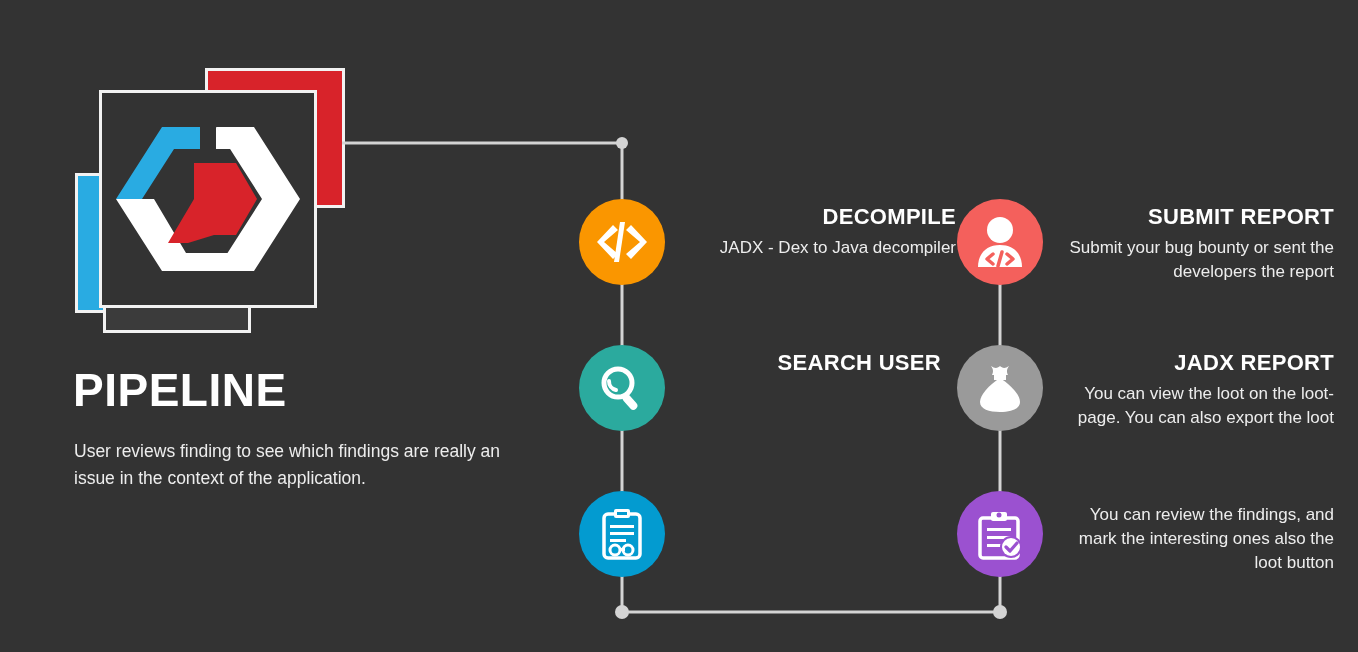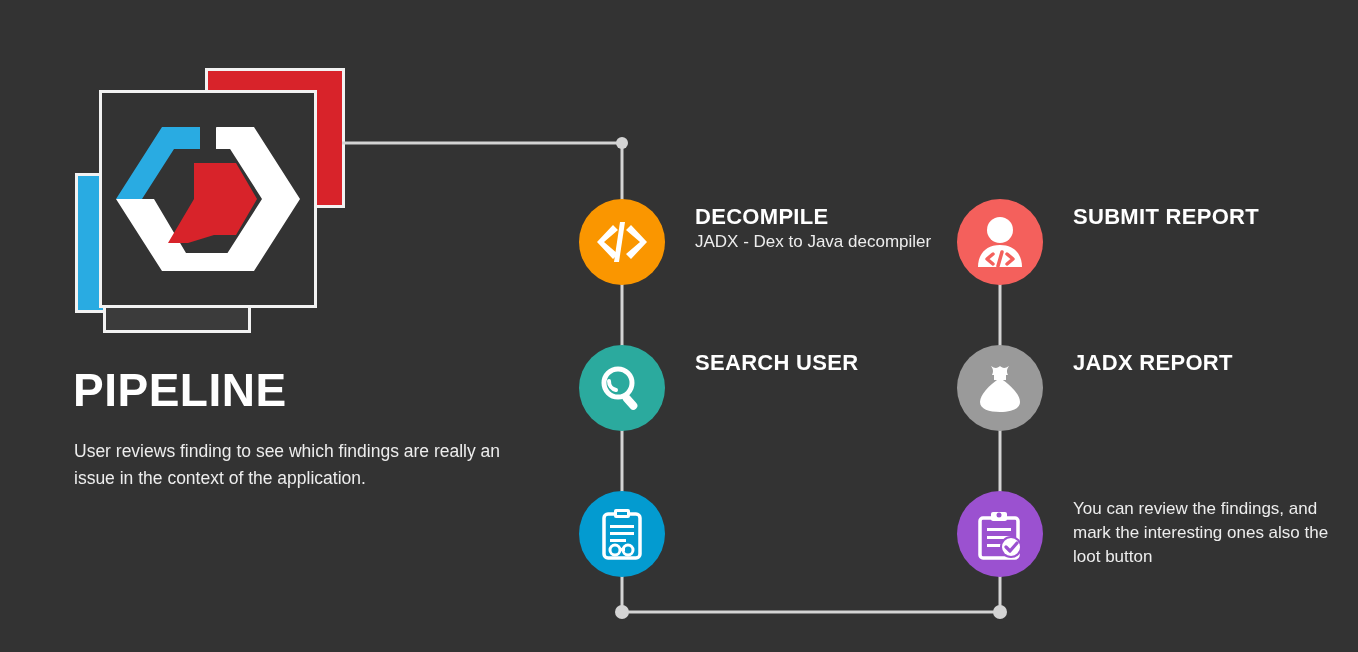--- a/index.html
+++ b/index.html
@@ -34,27 +34,27 @@
   
   #connectors{ position:absolute; left:0; top:0; width:1358px; height:652px; pointer-events:none; }
 
   
   .step{ position:absolute; }
   .step-badge{
     position:absolute; left:0; top:0;
     width:86px; height:86px; border-radius:50%;
     display:flex; align-items:center; justify-content:center;
   }
-  .step-body{ position:absolute; left:116px; top:6px; width:260px; }
+  .step-body{ position:absolute; left:102px; top:6px; width:260px;text-align:right; }
   .step-title{
     font-size:22px; font-weight:bold; letter-spacing:0.3px;
     line-height:1.12; color:#ffffff; white-space:nowrap;
   }
   .step-desc{
-    font-size:17px; line-height:1.42; color:#ededed;
+    margin-top:6px; font-size:17px; line-height:1.42; color:#ededed;
   }
   .step-body.wide{ width:275px; }
 
   .glyph{ display:block; }
 </style>
 </head>
 <body>
 
 <div id="brand-block">
 
@@ -146,33 +146,35 @@
     <svg class="glyph" width="56" height="54" viewBox="0 0 56 54">
       <circle cx="28" cy="15" r="13" fill="#fff"></circle>
       <path d="M28 30 C13 30 6 40 6 52 L50 52 C50 40 43 30 28 30 Z" fill="#fff"></path>
       <polyline points="21,39 15,44 21,49" fill="none" stroke="#F4605C" stroke-width="3.5" stroke-linecap="round" stroke-linejoin="round"></polyline>
       <polyline points="35,39 41,44 35,49" fill="none" stroke="#F4605C" stroke-width="3.5" stroke-linecap="round" stroke-linejoin="round"></polyline>
       <line x1="30" y1="37" x2="26" y2="51" stroke="#F4605C" stroke-width="3.5" stroke-linecap="round"></line>
     </svg>
   </div>
   <div class="step-body wide">
     <div class="step-title">SUBMIT REPORT</div>
+    <div class="step-desc">Submit your bug bounty or sent the developers the report</div>
   </div>
 </div>
 
 <div class="step" style="left:957px; top:345px;">
   <div class="step-badge" style="background:#9A9A9A;">
     <svg class="glyph" width="46" height="50" viewBox="0 0 46 50">
       <path d="M14 3 C17 7 16 10 15 12 L31 12 C30 10 29 7 32 3 C28 6 25 5 23 3 C21 5 18 6 14 3 Z" fill="#fff"></path>
       <rect x="17" y="11" width="12" height="6" fill="#fff"></rect>
       <path d="M23 15 C12 22 3 32 3 39 C3 46 12 49 23 49 C34 49 43 46 43 39 C43 32 34 22 23 15 Z" fill="#fff"></path>
     </svg>
   </div>
   <div class="step-body wide">
     <div class="step-title">JADX REPORT</div>
+    <div class="step-desc">You can view the loot on the loot-page. You can also export the loot</div>
   </div>
 </div>
 
 <div class="step" style="left:957px; top:491px;">
   <div class="step-badge" style="background:#9B51D0;">
     <svg class="glyph" width="50" height="52" viewBox="0 0 50 52">
       <path d="M8 10 h32 a3 3 0 0 1 3 3 v34 a3 3 0 0 1 -3 3 h-32 a3 3 0 0 1 -3 -3 v-34 a3 3 0 0 1 3 -3 z" fill="none" stroke="#fff" stroke-width="3.5"></path>
       <rect x="16" y="4" width="16" height="9" rx="2" fill="#fff"></rect>
       <circle cx="24" cy="7" r="2.5" fill="#9B51D0"></circle>
       <rect x="12" y="20" width="24" height="3" fill="#fff"></rect>

